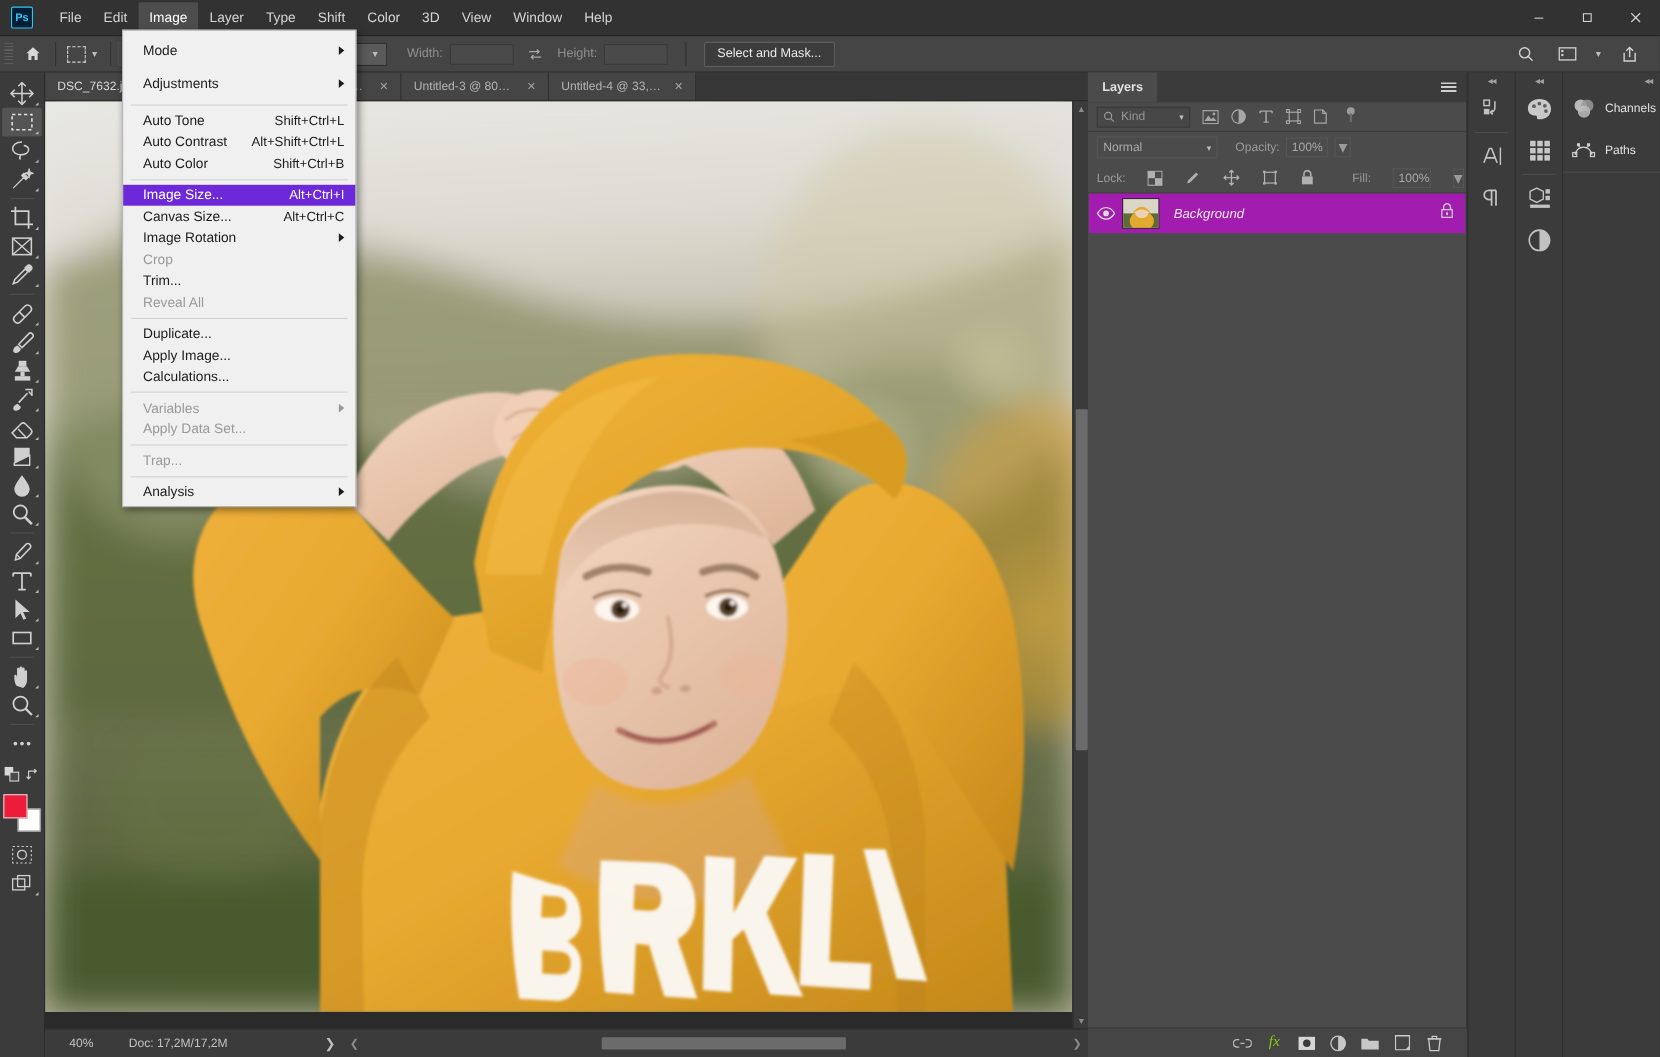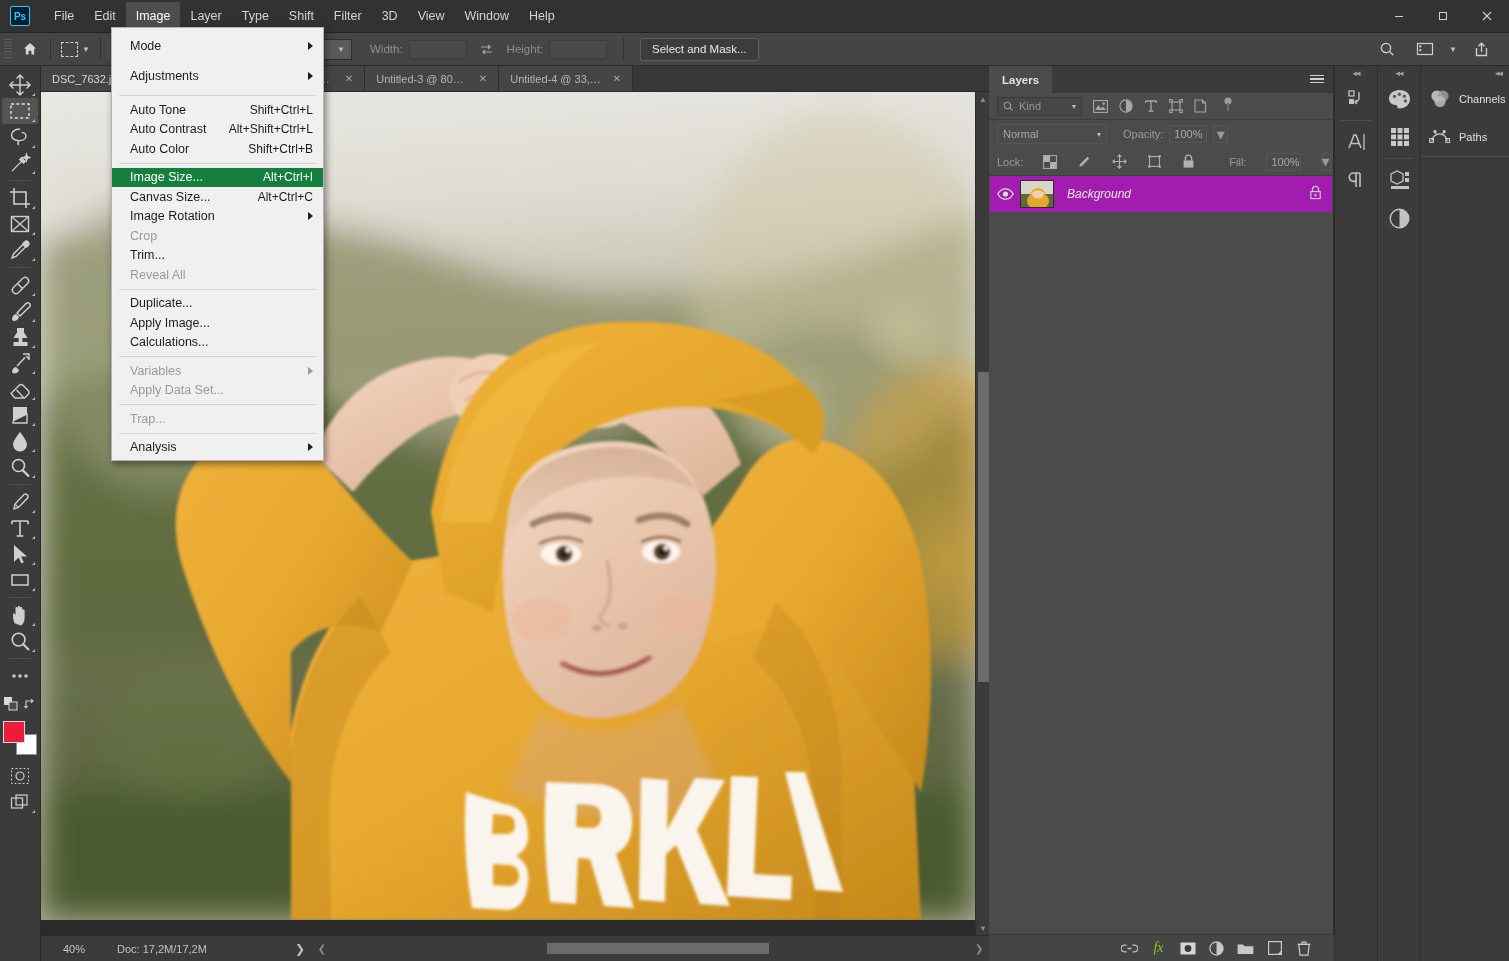--- a/index.html
+++ b/index.html
@@ -213,21 +213,21 @@
     position:absolute; left:111px; top:27px; width:213px;
     background:#f0f0f0; border:1px solid #b3b3b3; z-index:200;
     box-shadow:2px 3px 7px rgba(0,0,0,.45); padding:3px 0;
     font-size:12.5px; color:#1c1c1c;
   }
   .dd-item {
     height:19.5px; display:flex; align-items:center; padding:0 10px 0 18px;
     position:relative; white-space:nowrap;
   }
   .dd-item .shortcut { margin-left:auto; color:#1c1c1c; font-size:12px; padding-left:14px; }
-  .dd-item.highlight { background:#15803d; color:#ffffff; }
+  .dd-item.highlight { background:#6d28d9; color:#ffffff; }
   .dd-item.highlight .shortcut { color:#ffffff; }
   .dd-item.disabled { color:#9a9a9a; }
   .dd-arrow {
     margin-left:auto; width:0; height:0;
     border-top:4px solid transparent; border-bottom:4px solid transparent;
     border-left:5px solid #1c1c1c;
   }
   .dd-item.disabled .dd-arrow { border-left-color:#9a9a9a; }
   .dd-sep { height:1px; background:#d2d2d2; margin:4px 7px; }
   .dd-tall { height:30px; }
@@ -237,21 +237,21 @@
 
 <div class="menubar">
   <div class="ps-logo">Ps</div>
   <div id="menu-items" style="display:flex;">
       <div class="menu-item">File</div>
       <div class="menu-item">Edit</div>
       <div class="menu-item active">Image</div>
       <div class="menu-item">Layer</div>
       <div class="menu-item">Type</div>
       <div class="menu-item">Shift</div>
-      <div class="menu-item">Filter</div>
+      <div class="menu-item">Color</div>
       <div class="menu-item">3D</div>
       <div class="menu-item">View</div>
       <div class="menu-item">Window</div>
       <div class="menu-item">Help</div>
     </div>
   <div class="win-controls">
     <div class="win-btn">
       <svg width="12" height="12" viewBox="0 0 12 12">
           <rect x="2" y="6" width="8" height="1" fill="#d0d0d0"></rect>
         </svg>

